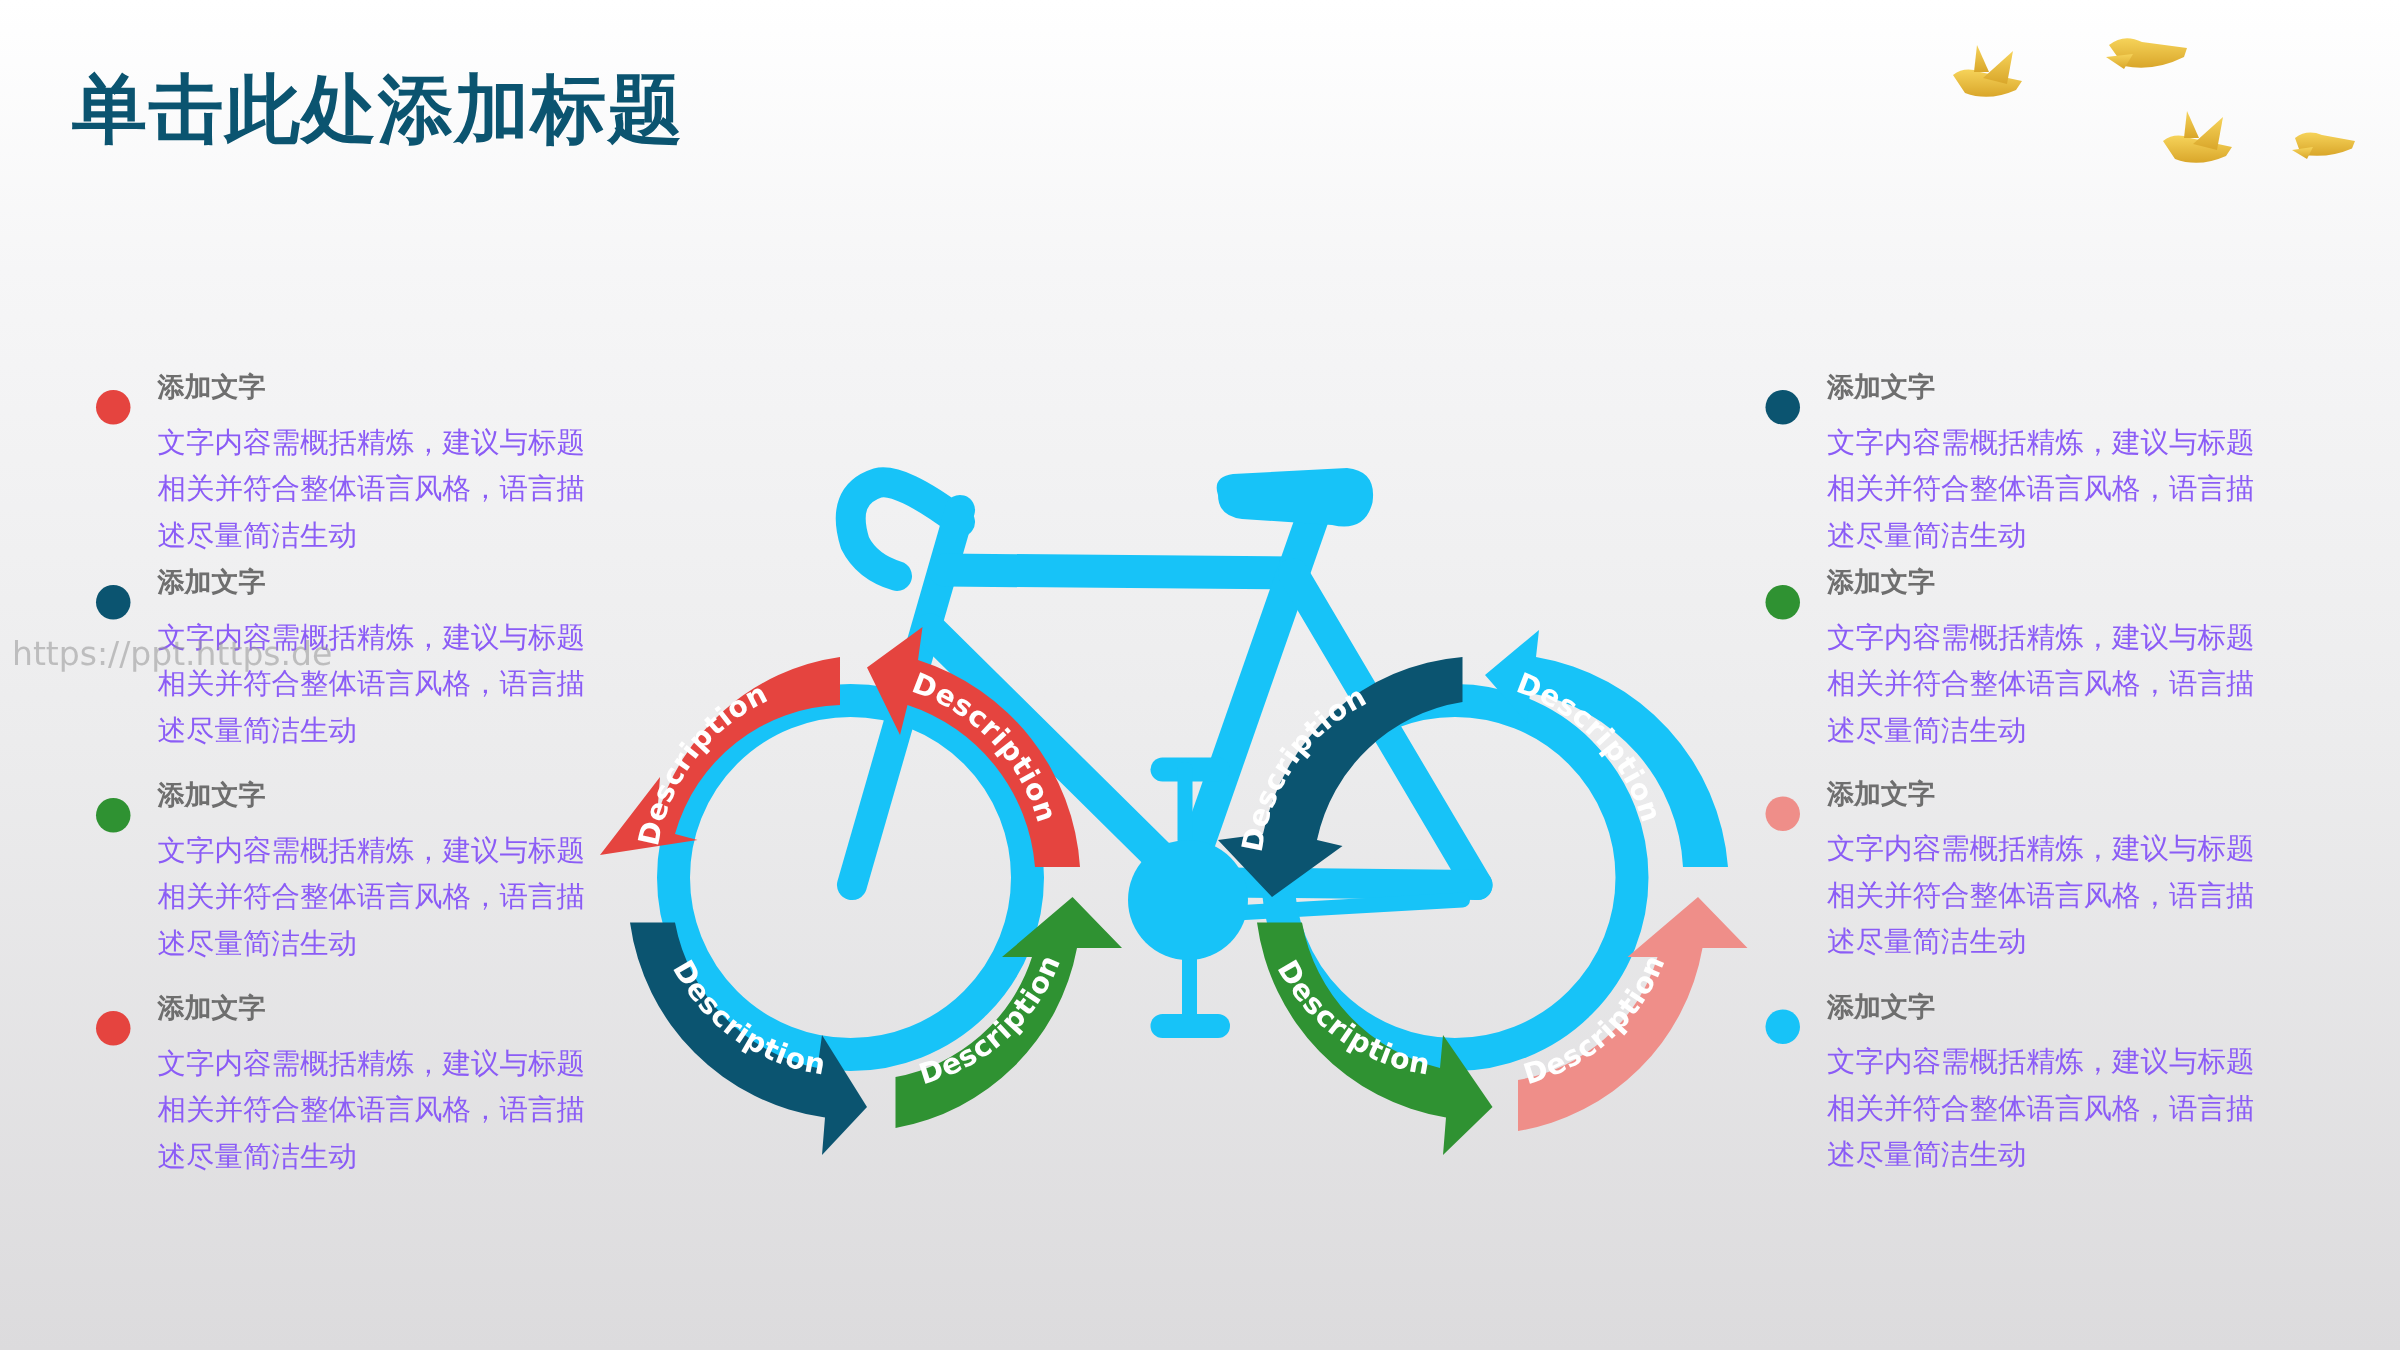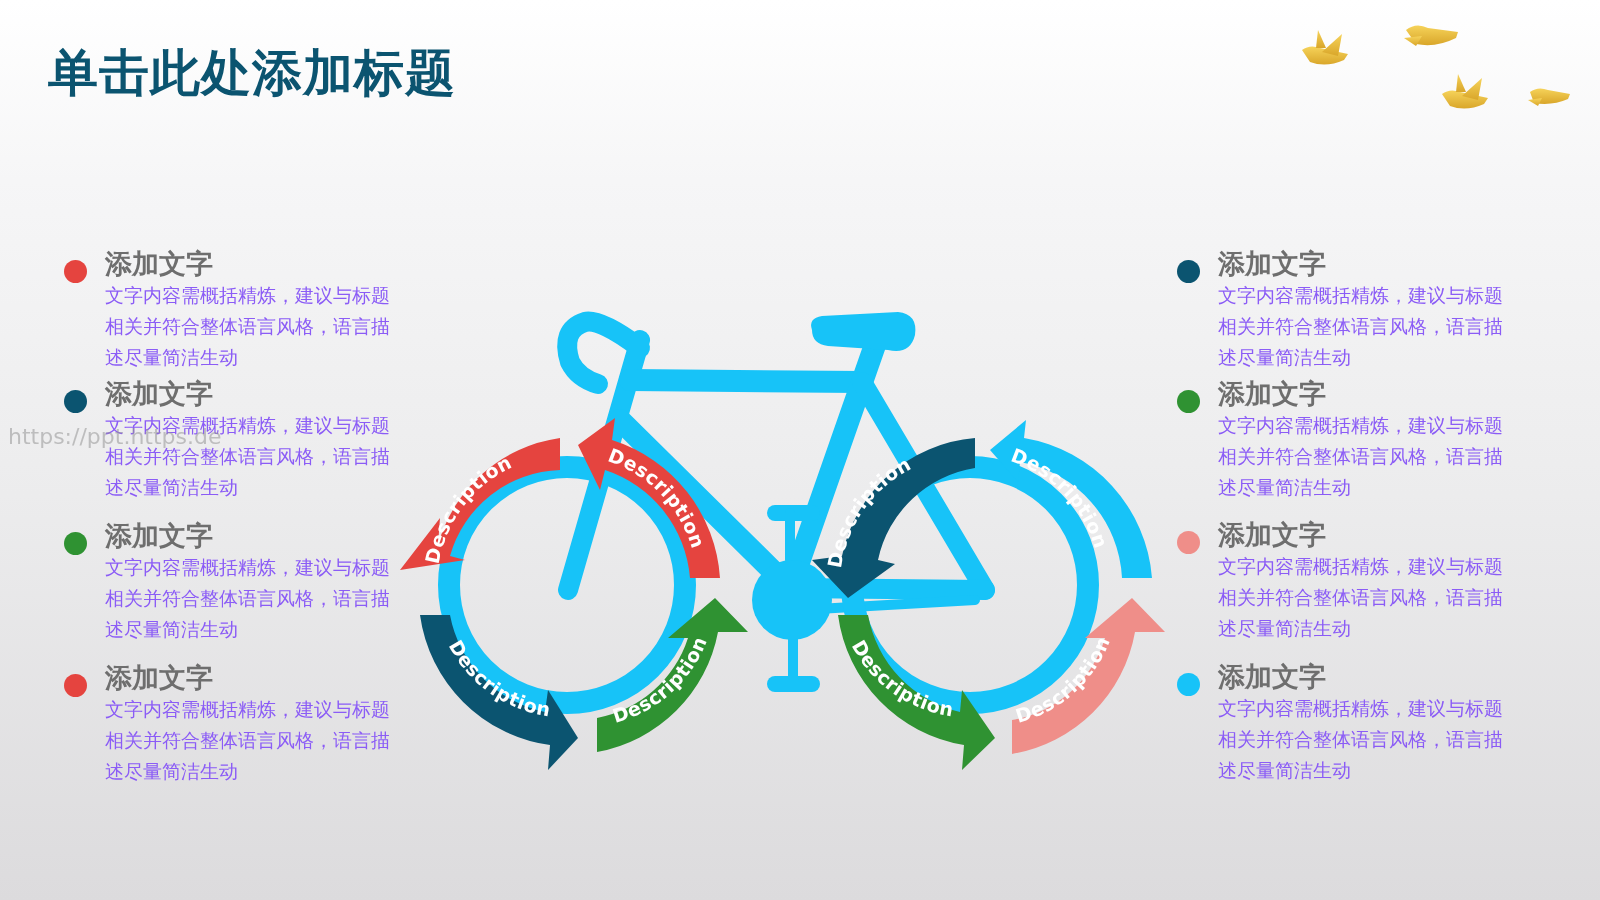--- a/index.html
+++ b/index.html
@@ -18,21 +18,21 @@
     font-size: 22px; color: rgba(150,150,150,0.55);
     font-family: "DejaVu Sans", sans-serif; z-index: 5;
   }
   .birds { position: absolute; left: 1250px; top: 0; width: 350px; height: 130px; }
   .item { position: absolute; width: 300px; }
   .item .dot {
     position: absolute; left: 0; top: 10px; width: 23px; height: 23px; border-radius: 50%;
   }
   .item .head {
     position: absolute; left: 41px; top: -4px;
-    font-size: 27px; font-weight: bold; color: #6e6e6e; white-space: nowrap;
+    font-size: 18px; font-weight: bold; color: #6e6e6e; white-space: nowrap;
   }
   .item .body {
     position: absolute; left: 41px; top: 30px; width: 300px;
     font-size: 19px; line-height: 31px; color: #8b5cf6;
   }
   .diagram { position: absolute; left: 0; top: 0; width: 1600px; height: 900px; }
   .arrow-label { font-family: "DejaVu Sans", sans-serif; font-weight: bold; font-size: 19px; fill: #ffffff; letter-spacing: 0.5px; }
 </style>
 </head>
 <body>

